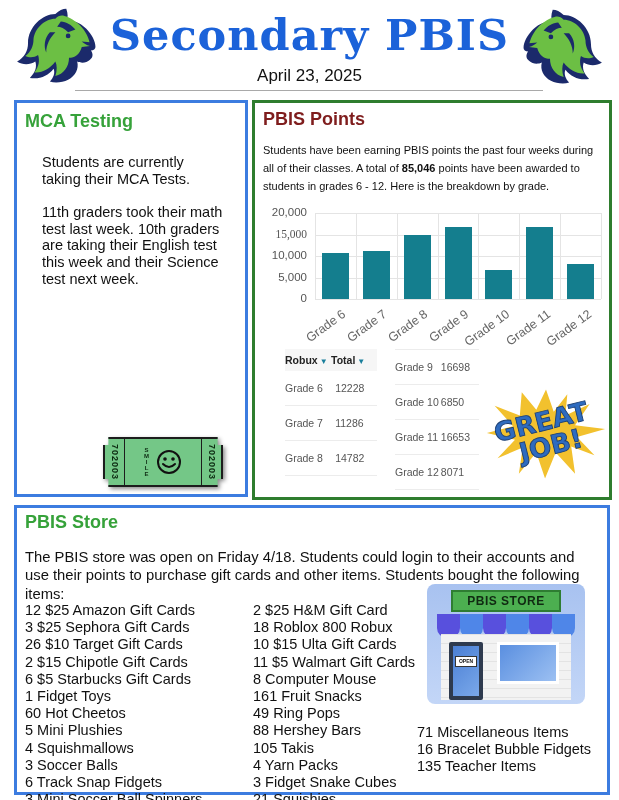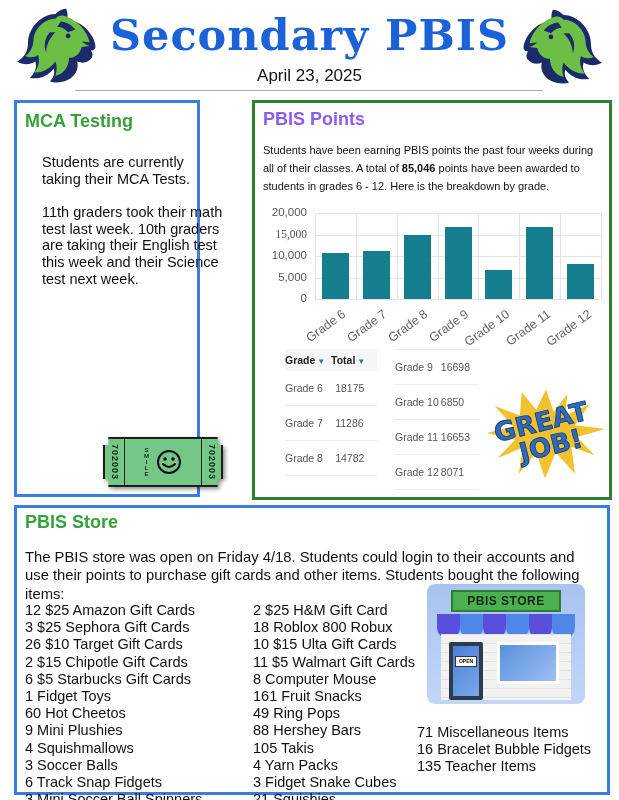--- a/index.html
+++ b/index.html
@@ -13,22 +13,22 @@
   .logo{position:absolute;width:92px;height:82px;}
   .logo.left{left:13px;top:5px;}
   .logo.right{left:514px;top:6px;transform:scaleX(-1);}
 
   
   .box{position:absolute;background:#fff;box-sizing:border-box;}
   .box.blue{border:3px solid #3c7ce0;}
   .box.green{border:3px solid #2f7d2e;}
   .box h2{margin:0;font-size:18px;font-weight:bold;}
   .h-green{color:#36a23a;}
-  .h-blue{color:#8b5cf6;}
-  #mca-box{left:14px;top:100px;width:186px;height:397px;}
+  .h-blue{color:#7f1d1d;}
+  #mca-box{left:14px;top:100px;width:234px;height:397px;}
   #points-box{left:252px;top:100px;width:360px;height:400px;}
   #store-box{left:14px;top:505px;width:596px;height:290px;}
 
   
   .mca-title{position:absolute;left:8px;top:8px;}
   .mca-text{position:absolute;left:8px;top:34px;width:216px;font-size:14.5px;line-height:16.6px;}
   .mca-text .line{margin:17px;}
 
   
   .ticket-wrap{position:absolute;left:86px;top:334px;filter:drop-shadow(2px 2px 2px rgba(0,0,0,.45));}
@@ -181,27 +181,27 @@
       <div class="bar" style="left: 222.4px; top: 64.5px; width: 27px; height: 29.5px; background: rgb(20, 126, 142);"></div>
       <div class="xlabel" style="left: 240.8px; top: 102px;">Grade 10</div>
       <div class="bar" style="left: 263.2px; top: 22.4px; width: 27px; height: 71.6px; background: rgb(20, 126, 142);"></div>
       <div class="xlabel" style="left: 281.6px; top: 102px;">Grade 11</div>
       <div class="bar" style="left: 304.1px; top: 59.3px; width: 27px; height: 34.7px; background: rgb(20, 126, 142);"></div>
       <div class="xlabel" style="left: 322.5px; top: 102px;">Grade 12</div>
     </div>
 
   <div id="tbl-left" class="mini-table">
     <div class="thead">
-      <span class="hc"><span>Grade</span><span class="sort-ic">▼</span></span>
+      <span class="hc"><span>Robux</span><span class="sort-ic">▼</span></span>
       <span class="hc"><span>Total</span><span class="sort-ic">▼</span></span>
     </div>
     <div>
         <div class="trow">
           <span class="tg">Grade 6</span>
-          <span class="tt">18175</span>
+          <span class="tt">12228</span>
         </div>
         <div class="trow">
           <span class="tg">Grade 7</span>
           <span class="tt">11286</span>
         </div>
         <div class="trow">
           <span class="tg">Grade 8</span>
           <span class="tt">14782</span>
         </div>
       </div>
@@ -242,21 +242,21 @@
   <p class="store-intro">The PBIS store was open on Friday 4/18. Students could login to their accounts and use their points to purchase gift cards and other items. Students bought the following items:</p>
 
   <div id="store-col1" class="store-col">
       <div class="line">12 $25 Amazon Gift Cards</div>
       <div class="line">3 $25 Sephora Gift Cards</div>
       <div class="line">26 $10 Target Gift Cards</div>
       <div class="line">2 $15 Chipotle Gift Cards</div>
       <div class="line">6 $5 Starbucks Gift Cards</div>
       <div class="line">1 Fidget Toys</div>
       <div class="line">60 Hot Cheetos</div>
-      <div class="line">9 Mini Plushies</div>
+      <div class="line">5 Mini Plushies</div>
       <div class="line">4 Squishmallows</div>
       <div class="line">3 Soccer Balls</div>
       <div class="line">6 Track Snap Fidgets</div>
       <div class="line">3 Mini Soccer Ball Spinners</div>
     </div>
   <div id="store-col2" class="store-col">
       <div class="line">2 $25 H&amp;M Gift Card</div>
       <div class="line">18 Roblox 800 Robux</div>
       <div class="line">10 $15 Ulta Gift Cards</div>
       <div class="line">11 $5 Walmart Gift Cards</div>

